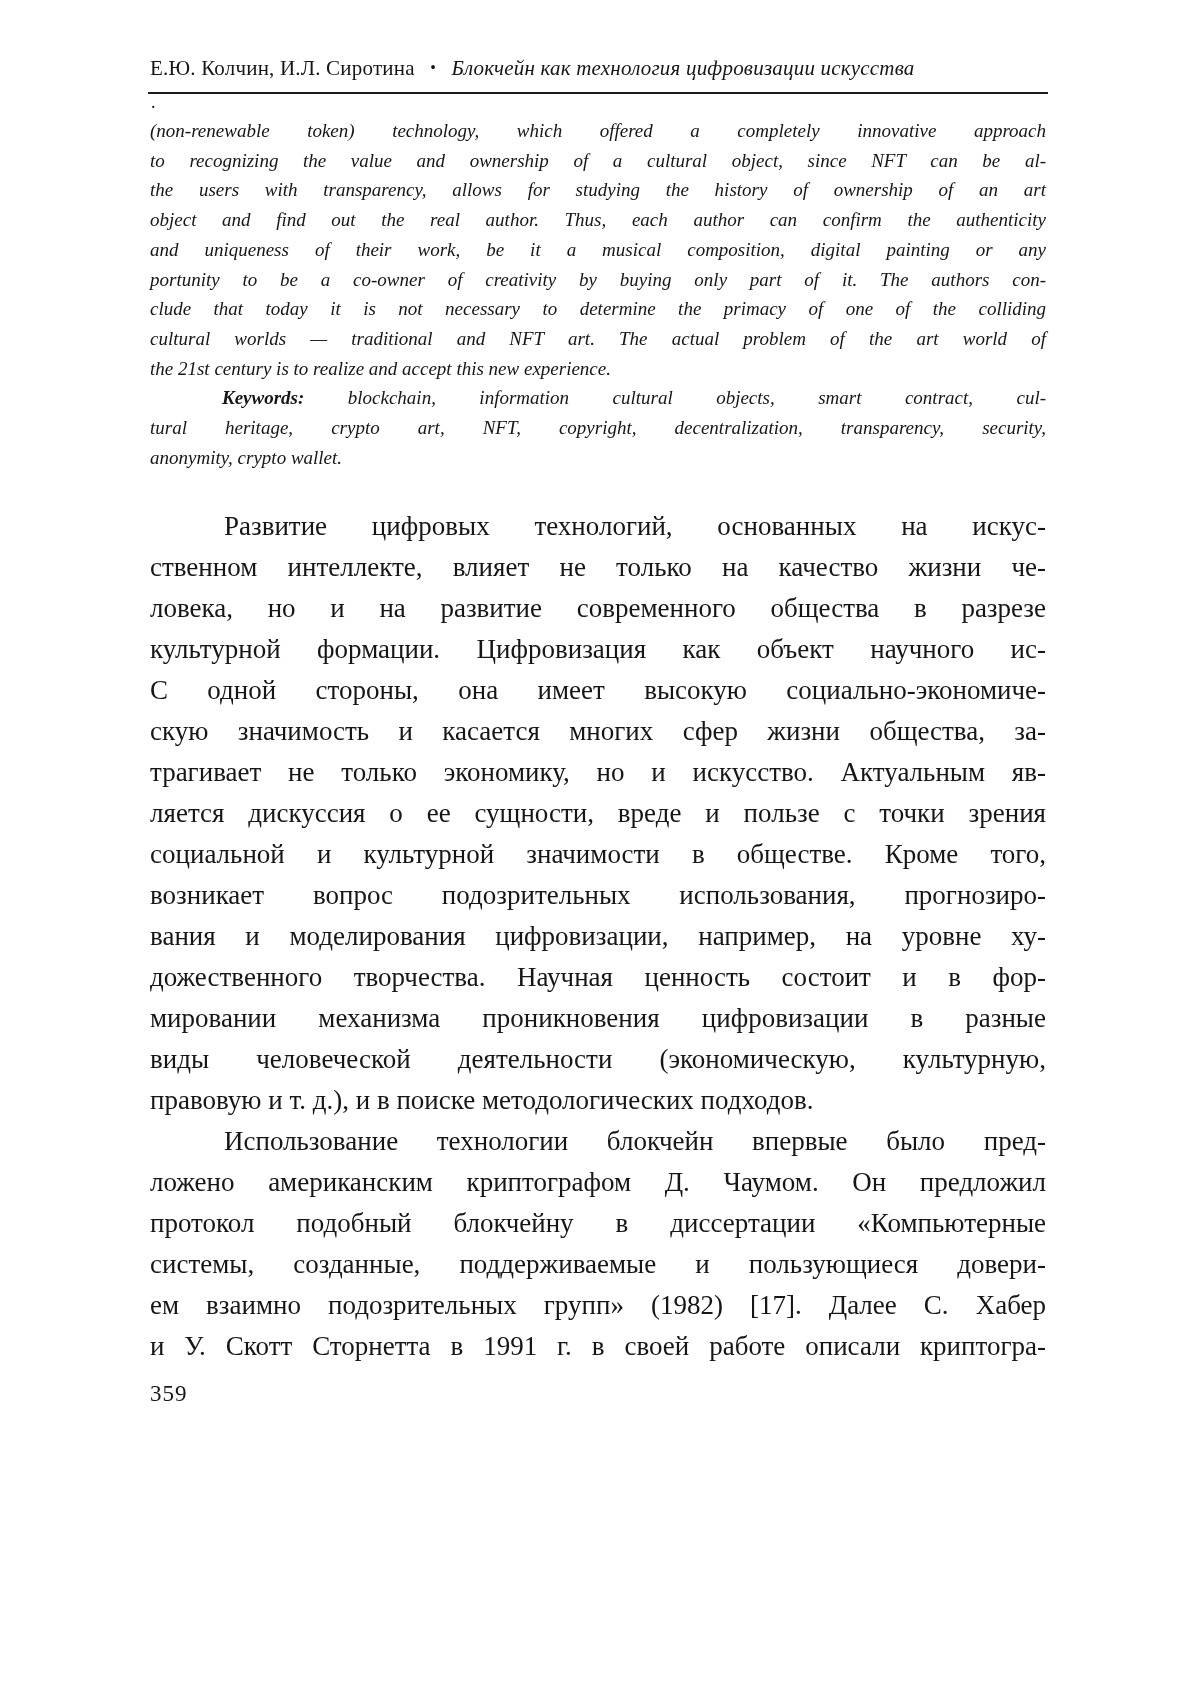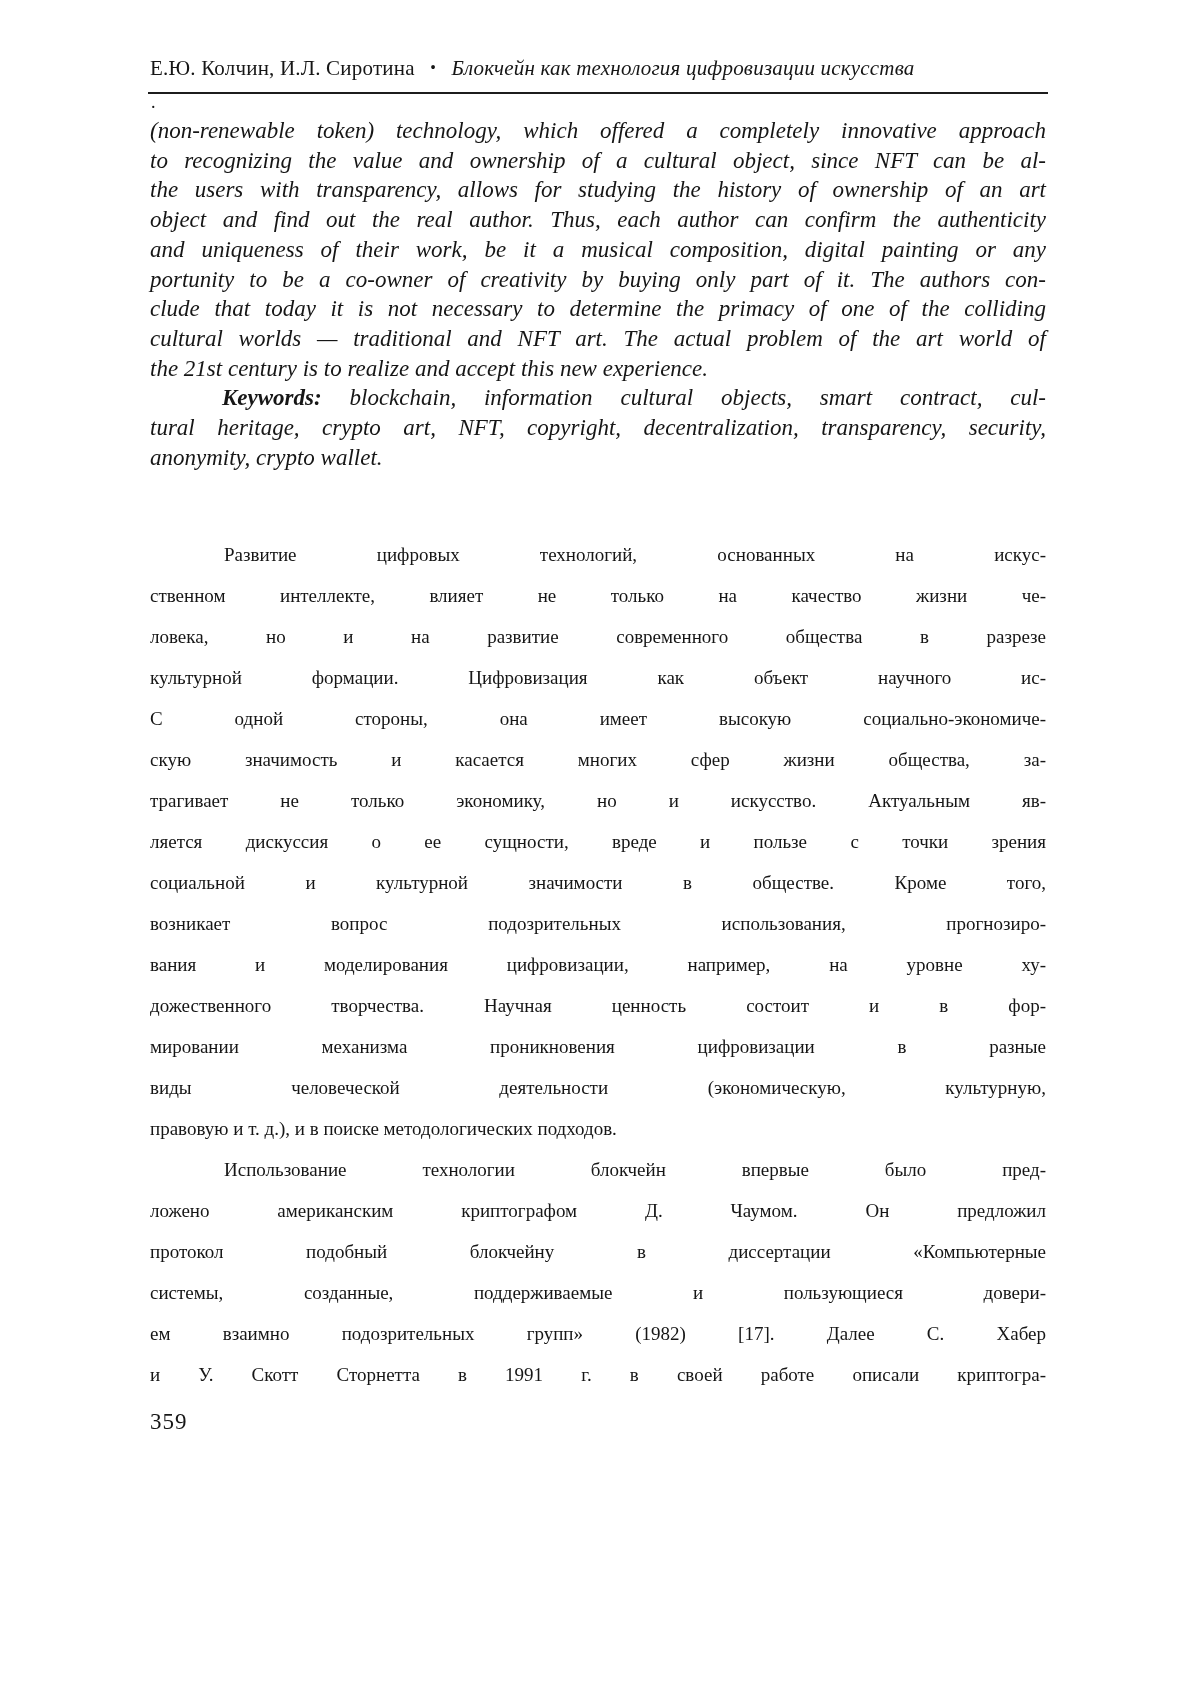--- a/index.html
+++ b/index.html
@@ -21,27 +21,27 @@
   .rule {
     position: absolute; left: 148px; top: 92px; width: 900px; height: 0;
     border-top: 2px solid #1c1c1c;
   }
   .stray { position: absolute; left: 151px; top: 92px; font-size: 18px; }
 
   .content { position: absolute; left: 150px; top: 116px; width: 896px; }
 
   .abstract, .keywords {
     font-style: italic;
-    font-size: 23px;
+    font-size: 19px;
     line-height: 29.7px;
   }
   .kw-label { font-weight: bold; }
   .kw-first { padding-left: 72px; }
 
-  .bodytext { margin-top: 62px; font-size: 19px; line-height: 41px; }
+  .bodytext { margin-top: 34px; font-size: 27px; line-height: 41px; }
 
   .line { text-align: justify; text-align-last: justify; }
   .line.end { text-align-last: left; }
   .line.first { padding-left: 74px; }
 
   .pageno {
     margin-top: 14px; 
     font-size: 23px; letter-spacing: 1px;
   }
 </style>

